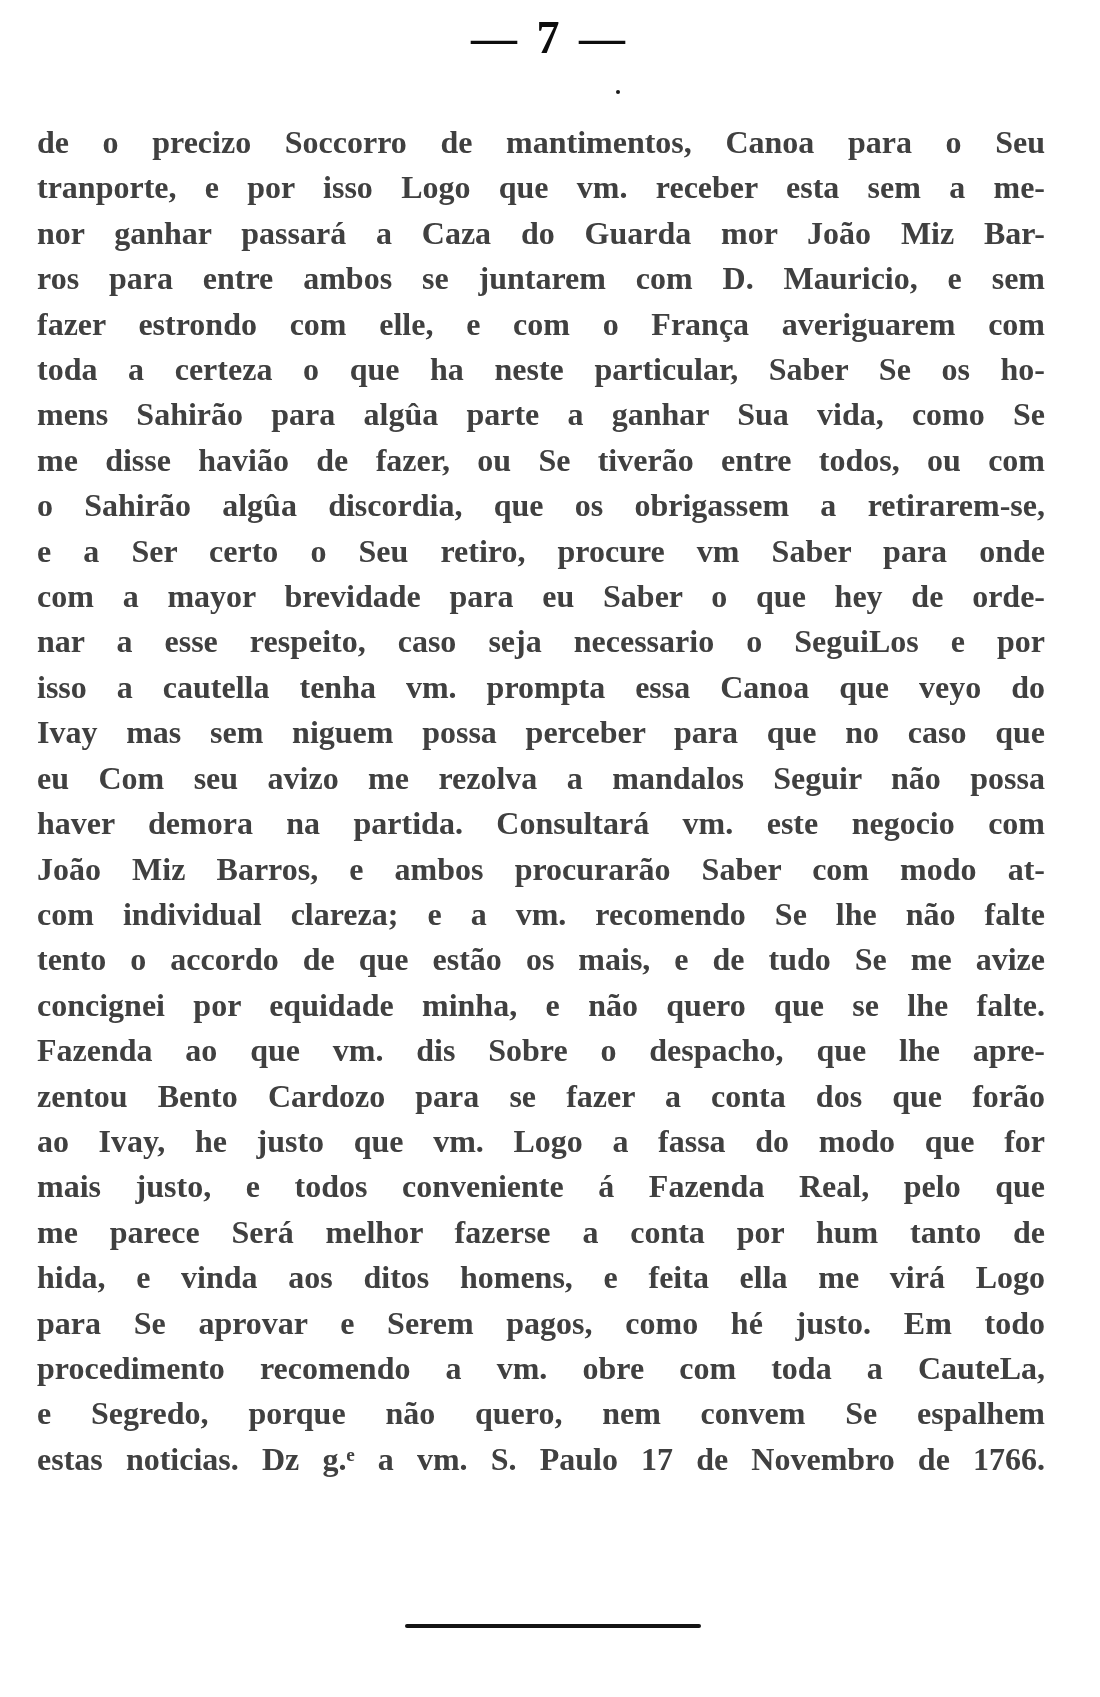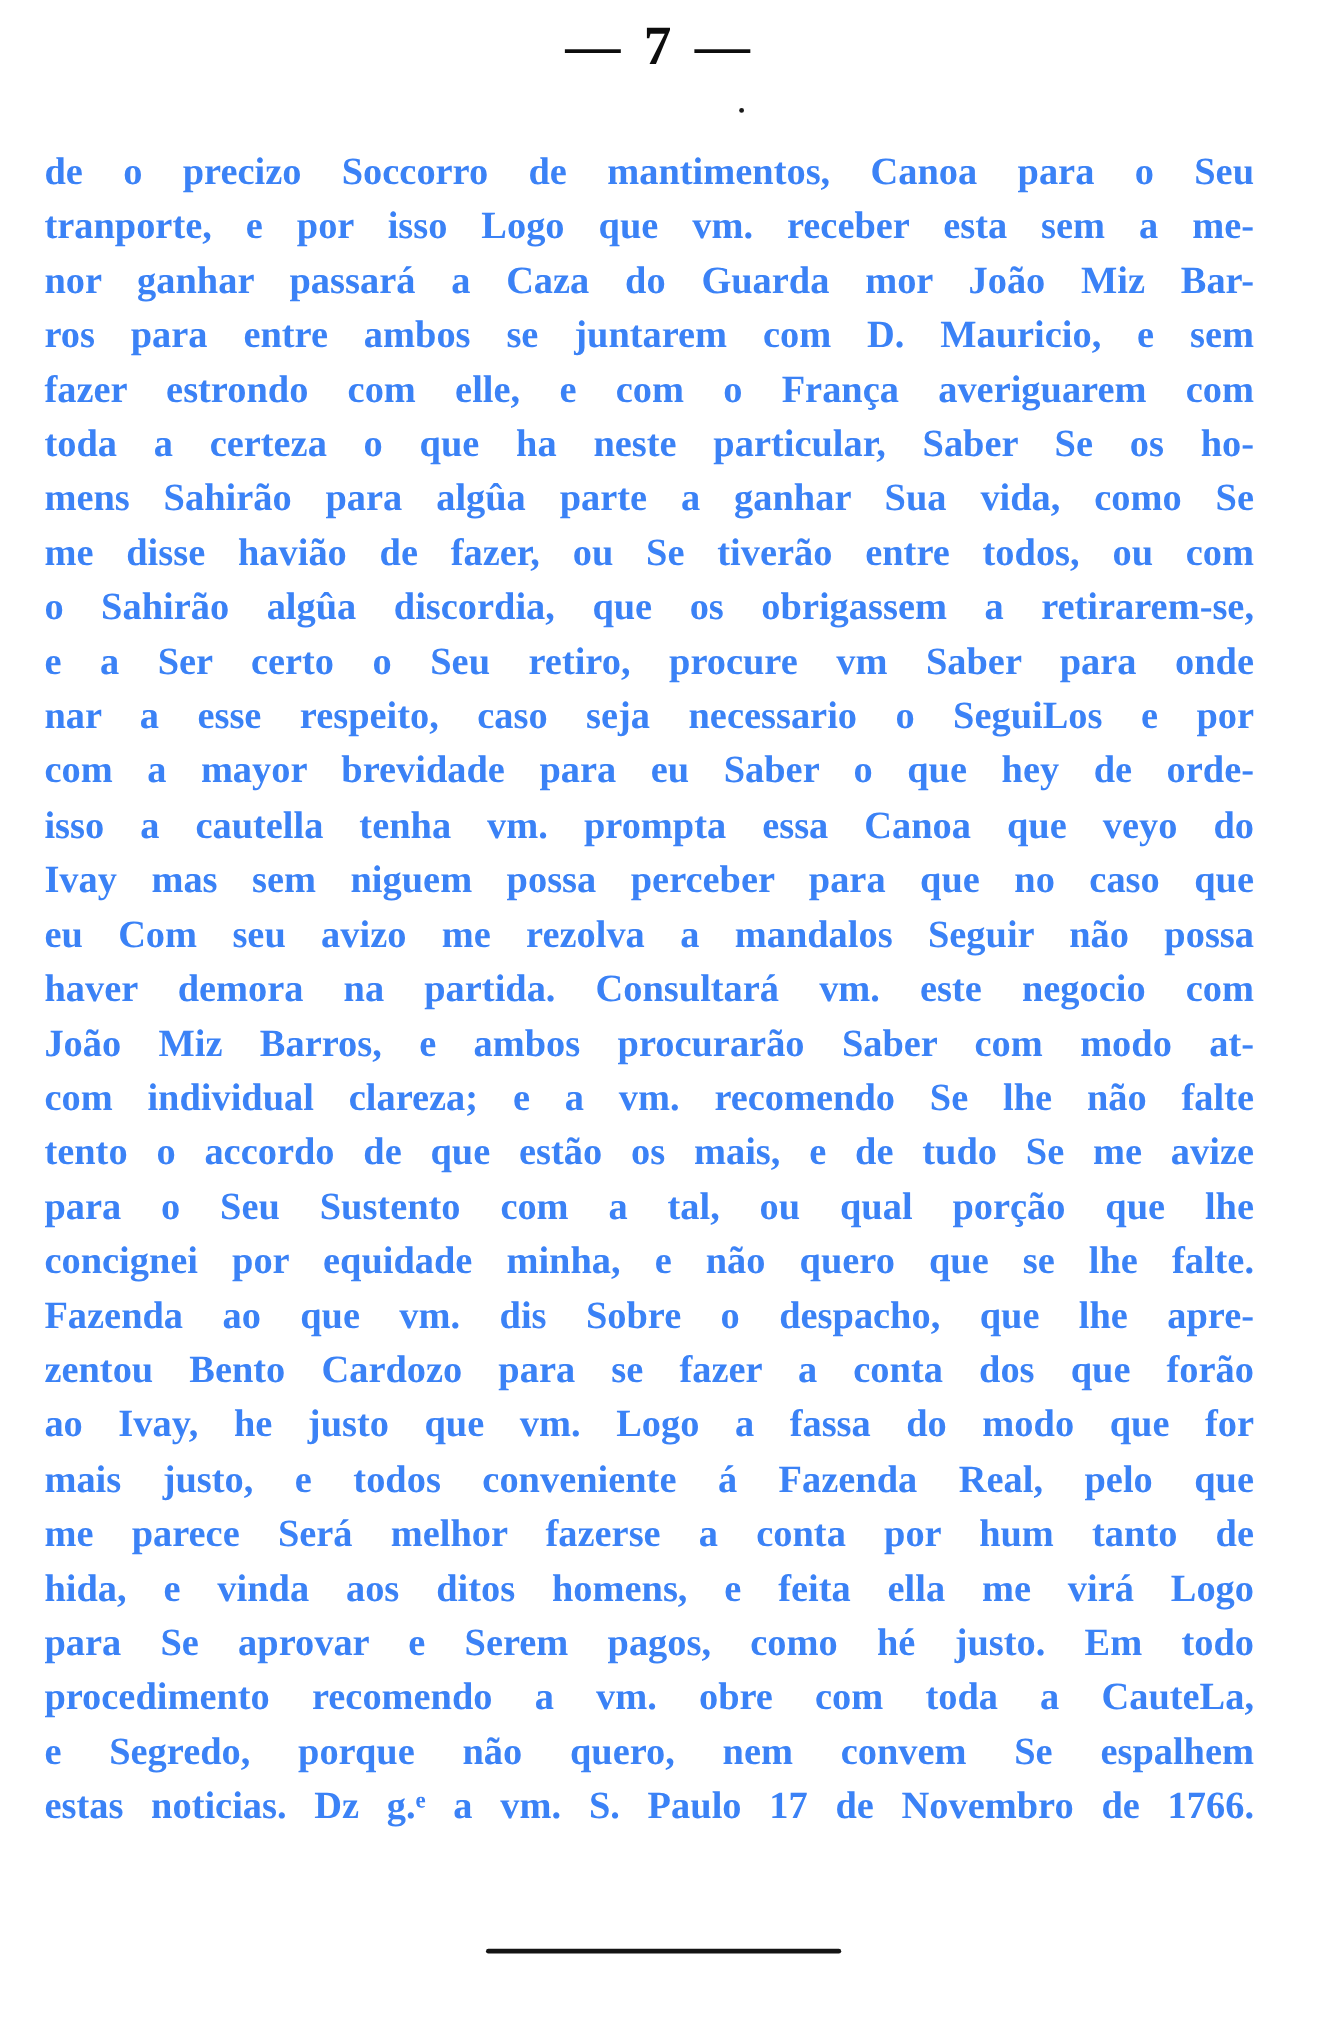--- a/index.html
+++ b/index.html
@@ -42,21 +42,21 @@
     left: 37px;
     top: 120px;
     width: 1008px;
   }
   .text-line {
     font-size: 32px;
     line-height: 45.4px;
     font-weight: 700;
     text-align: justify;
     text-align-last: justify;
-    color: #3b82f6;
+    color: #404040;
   }
   .bottom-rule {
     position: absolute;
     left: 405px;
     top: 1624px;
     width: 296px;
     height: 4px;
     background: #141414;
     border-radius: 2px;
   }
@@ -73,30 +73,29 @@
       <div class="text-line">de o precizo Soccorro de mantimentos, Canoa para o Seu</div>
       <div class="text-line">tranporte, e por isso Logo que vm. receber esta sem a me-</div>
       <div class="text-line">nor ganhar passará a Caza do Guarda mor João Miz Bar-</div>
       <div class="text-line">ros para entre ambos se juntarem com D. Mauricio, e sem</div>
       <div class="text-line">fazer estrondo com elle, e com o França averiguarem com</div>
       <div class="text-line">toda a certeza o que ha neste particular, Saber Se os ho-</div>
       <div class="text-line">mens Sahirão para algûa parte a ganhar Sua vida, como Se</div>
       <div class="text-line">me disse havião de fazer, ou Se tiverão entre todos, ou com</div>
       <div class="text-line">o Sahirão algûa discordia, que os obrigassem a retirarem-se,</div>
       <div class="text-line">e a Ser certo o Seu retiro, procure vm Saber para onde</div>
+      <div class="text-line">com a mayor brevidade para eu Saber o que hey de orde-</div>
       <div class="text-line">nar a esse respeito, caso seja necessario o SeguiLos e por</div>
-      <div class="text-line">com a mayor brevidade para eu Saber o que hey de orde-</div>
       <div class="text-line">isso a cautella tenha vm. prompta essa Canoa que veyo do</div>
       <div class="text-line">Ivay mas sem niguem possa perceber para que no caso que</div>
       <div class="text-line">eu Com seu avizo me rezolva a mandalos Seguir não possa</div>
       <div class="text-line">haver demora na partida. Consultará vm. este negocio com</div>
       <div class="text-line">João Miz Barros, e ambos procurarão Saber com modo at-</div>
       <div class="text-line">com individual clareza; e a vm. recomendo Se lhe não falte</div>
       <div class="text-line">tento o accordo de que estão os mais, e de tudo Se me avize</div>
-      <div class="text-line">para o Seu Sustento com a tal, ou qual porção que lhe</div>
       <div class="text-line">concignei por equidade minha, e não quero que se lhe falte.</div>
       <div class="text-line">Fazenda ao que vm. dis Sobre o despacho, que lhe apre-</div>
       <div class="text-line">zentou Bento Cardozo para se fazer a conta dos que forão</div>
       <div class="text-line">ao Ivay, he justo que vm. Logo a fassa do modo que for</div>
       <div class="text-line">mais justo, e todos conveniente á Fazenda Real, pelo que</div>
       <div class="text-line">me parece Será melhor fazerse a conta por hum tanto de</div>
       <div class="text-line">hida, e vinda aos ditos homens, e feita ella me virá Logo</div>
       <div class="text-line">para Se aprovar e Serem pagos, como hé justo. Em todo</div>
       <div class="text-line">procedimento recomendo a vm. obre com toda a CauteLa,</div>
       <div class="text-line">e Segredo, porque não quero, nem convem Se espalhem</div>

